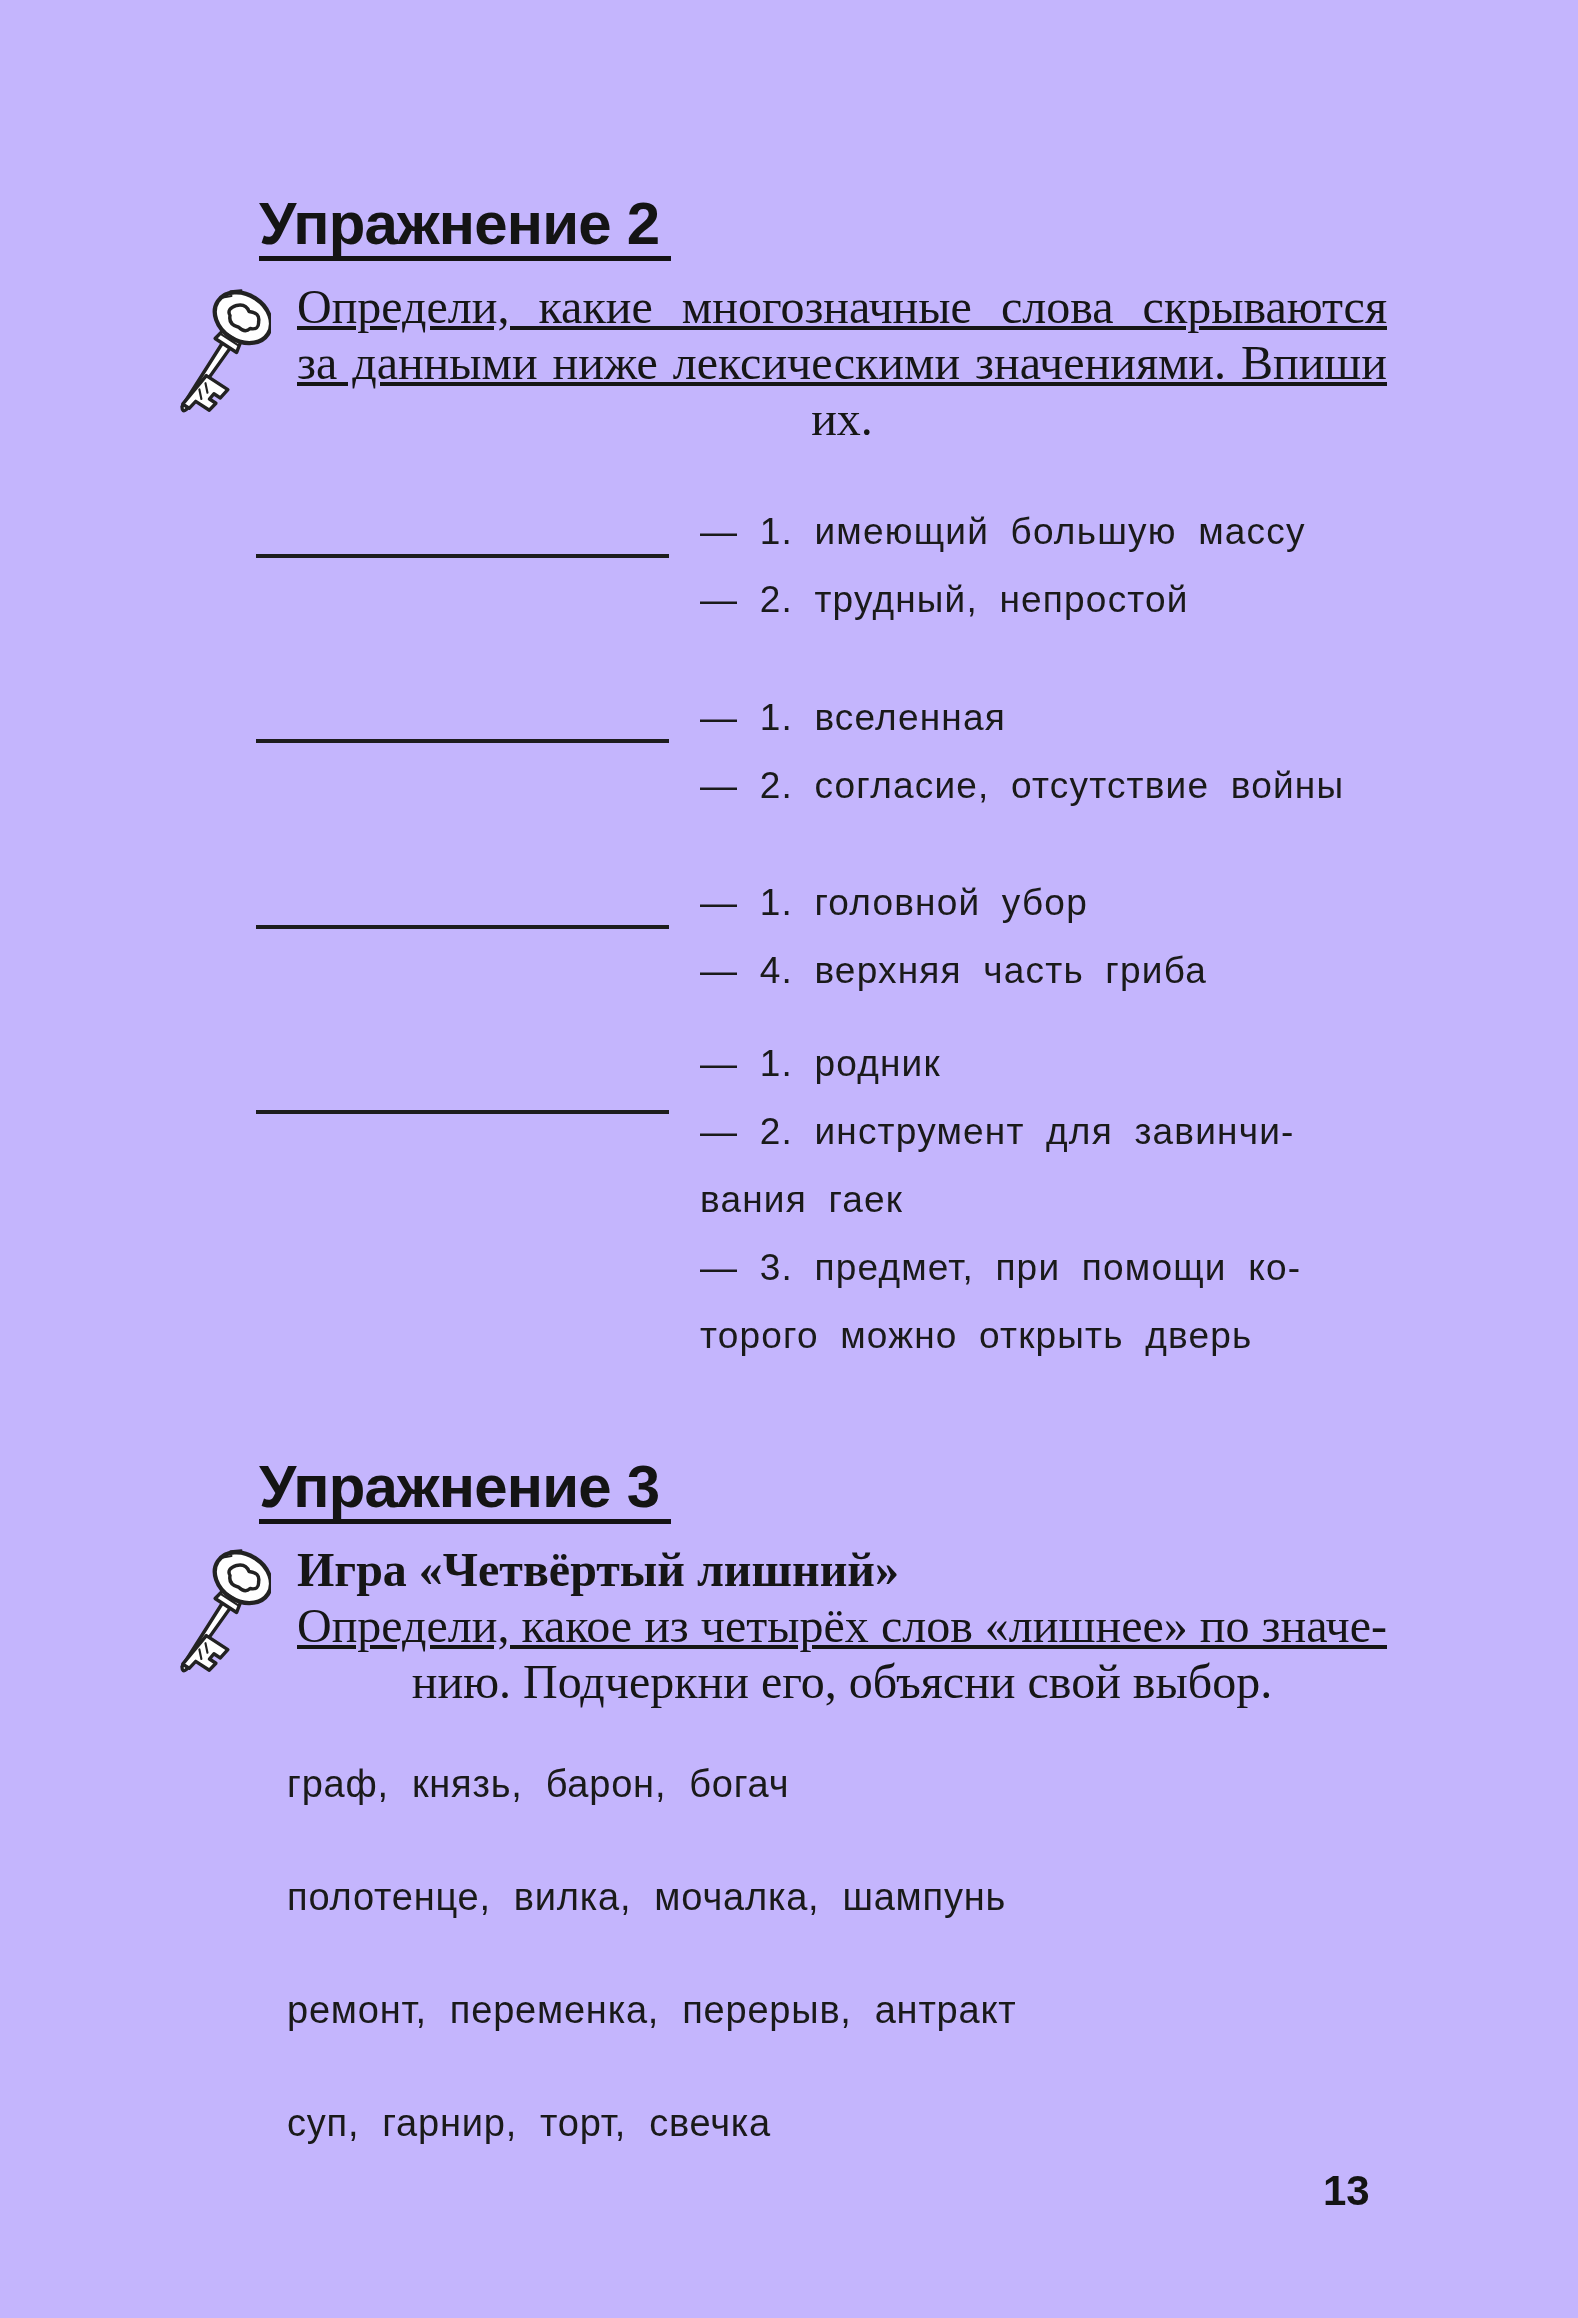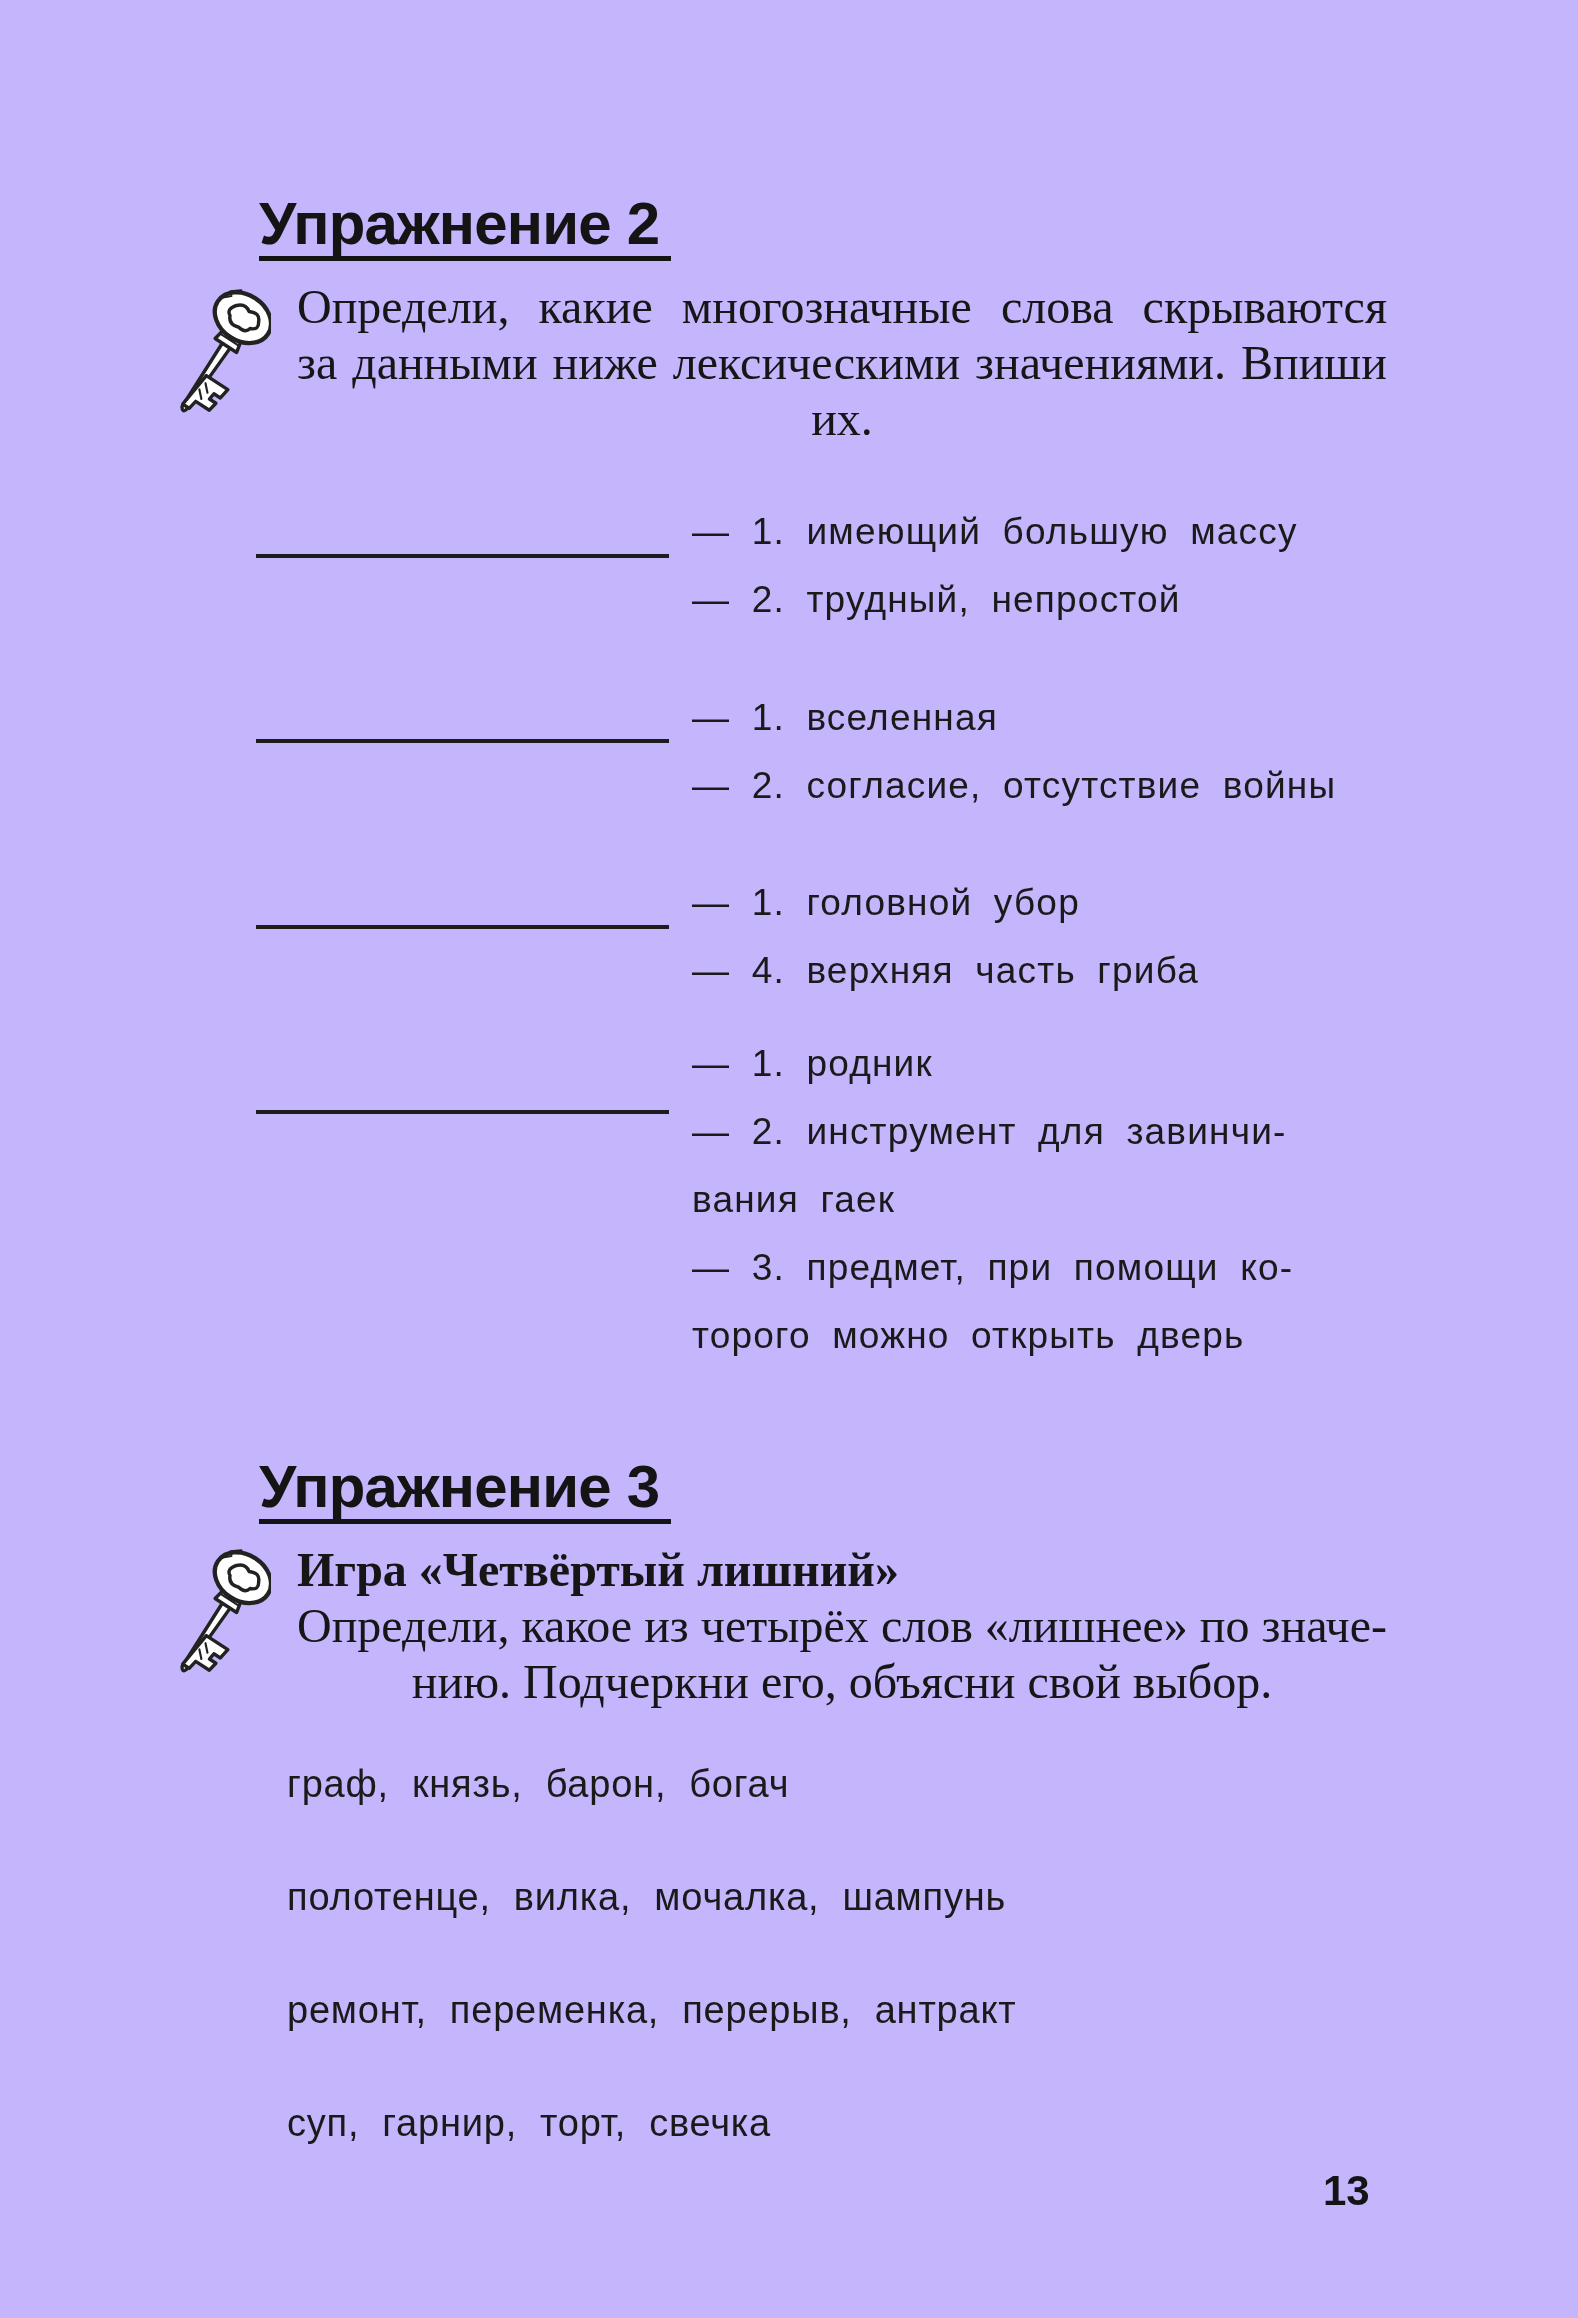--- a/index.html
+++ b/index.html
@@ -22,38 +22,38 @@
     border-bottom:5.8px solid #141414;
     padding-bottom:1.7px;
     padding-right:11.6px;
   }
   .serif-block{
     position:absolute;left:297px;width:1090px;
     font-family:"Liberation Serif", serif;
     font-size:48px;line-height:56px;
     color:#161616;
   }
-  .jline{text-align:justify;text-align-last:justify;height:56px;overflow:hidden;white-space:normal;}
+  .jline{text-align:justify;text-align-last:justify;height:56px;overflow:hidden;white-space:normal;text-decoration:underline;}
   .jlast{text-align:center;height:56px;overflow:hidden;}
   .game-title{font-weight:bold;height:56px;overflow:hidden;}
   .key-icon{position:absolute;width:108px;height:154px;}
   .group{position:absolute;left:0;top:0;width:1578px;}
   .answer-line{
     position:absolute;left:256px;width:413px;height:0;
     border-bottom:4.2px solid #1d1d1d;
   }
   .defs{
     position:absolute;left:692px;width:714px;
     font-family:"Liberation Sans", sans-serif;
     font-size:37px;line-height:68px;
     letter-spacing:1.2px;word-spacing:10px;
     color:#1a1a1a;
     white-space:nowrap;
   }
-  .def-line{height:68px;}
+  .def-line{height:68px;margin-left:8px;}
   .word-list{
     position:absolute;left:277px;top:1763px;
     font-family:"Liberation Sans", sans-serif;
     font-size:38px;line-height:42px;
     letter-spacing:0.8px;word-spacing:11.6px;
     color:#1a1a1a;
   }
   .word-row{height:42px;margin-bottom:71px;white-space:nowrap;margin-left:10px;}
   .page-number{
     position:absolute;left:1323px;top:2167px;

